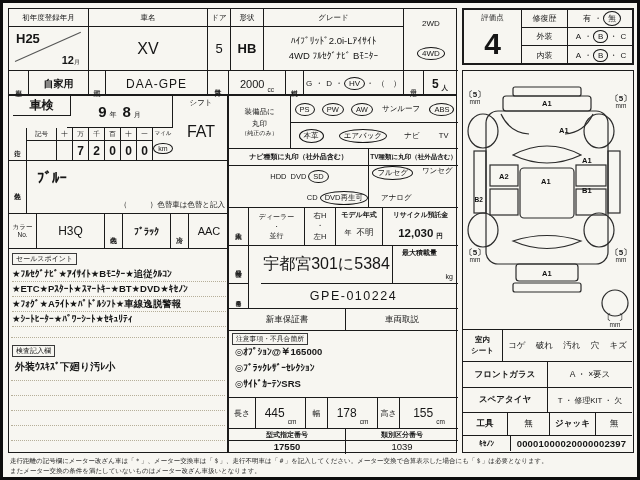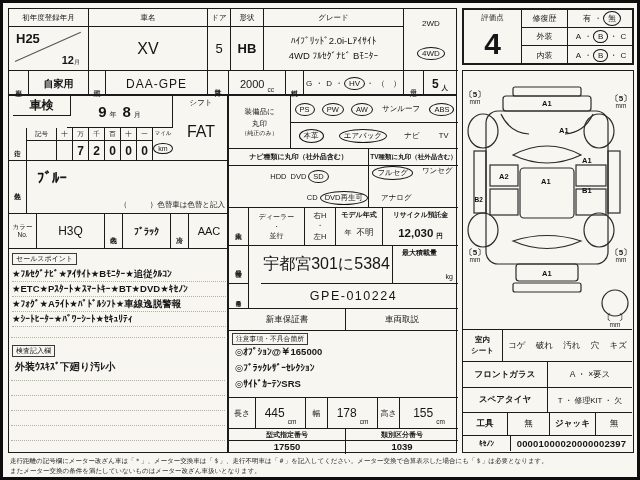--- a/index.html
+++ b/index.html
@@ -411,21 +411,21 @@
           <span>型式指定番号</span>
         </div>
     <div class="ctr" style="height:11px;font-size:9.5px;font-weight:bold">
           <span>17550</span>
         </div>
   </div>
   <div class="cell" style="left:117px;top:333px;width:112px;height:25px">
     <div class="hd bb" style="height:12px;font-size:7px;font-weight:bold">
           <span>類別区分番号</span>
         </div>
-    <div class="ctr" style="height:11px;font-size:9.5px;font-weight:bold">
+    <div class="ctr" style="height:11px;font-size:9.5px;font-weight:normal">
           <span>1039</span>
         </div>
   </div>
 </div>
 
 <div class="box" style="left:462px;top:70px;width:172px;height:383px">
 
   <svg width="172" height="258" viewBox="0 0 172 258" style="position:absolute;left:0;top:0">
     <g fill="none" stroke="#2b2b2b" stroke-width="1.2">
       <rect x="50" y="16" width="68" height="9" rx="2"></rect>

